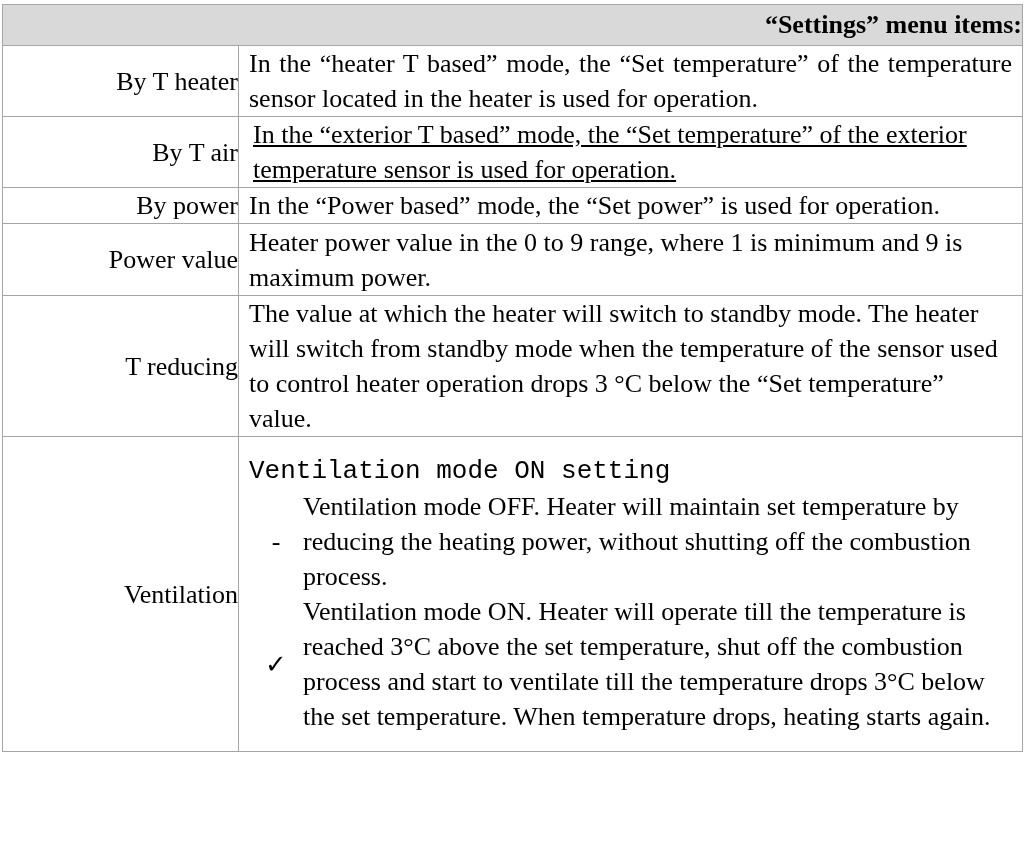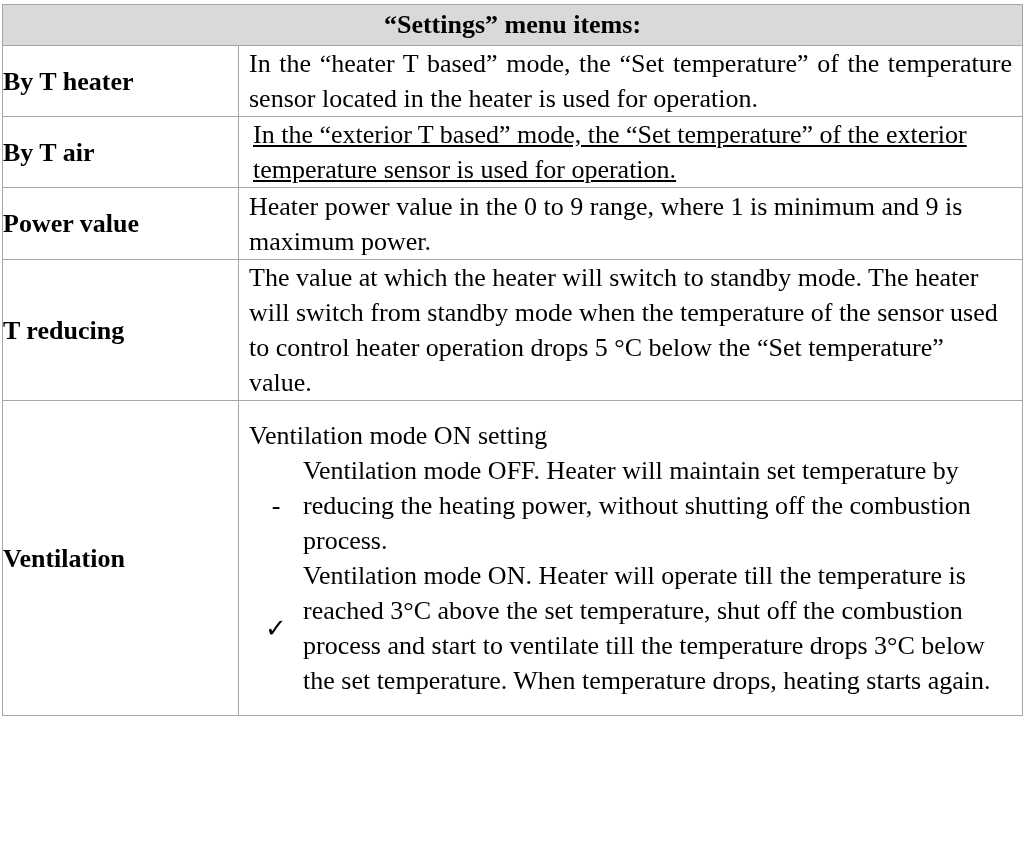--- a/index.html
+++ b/index.html
@@ -26,28 +26,28 @@
     table.settings td, table.settings th {
       border: 1px solid #a6a6a6;
       padding: 0;
       vertical-align: middle;
     }
     .hdr {
       background: #d9d9d9;
       height: 40px;
       font-weight: bold;
       font-size: 26px;
-      text-align: center;
+      text-align: right;
       line-height: 40px;
     }
     .col-name { width: 236px; }
     .name {
-      font-weight: bold;
+      font-weight: normal;
       font-size: 26px;
-      text-align: left;
+      text-align: right;
       line-height: 35px;
     }
     .desc {
       font-size: 26px;
       line-height: 35px;
       padding: 0 10px 0 10px !important;
     }
     .desc.just-all {
       text-align: justify;
       margin-left: 29px;
@@ -68,21 +68,21 @@
       width: 54px;
       flex: 0 0 54px;
       text-align: center;
       font-size: 26px;
       line-height: 35px;
     }
     .opt .mark.dash { padding-left: 0; }
     .opt .otext {
       flex: 1 1 auto;
     }
-    .vent-intro { display: block; }
+    .vent-intro { display: block; font-family: Liberation Mono, monospace; }
   </style>
 </head>
 <body>
 
 <table class="settings">
   <colgroup>
     <col class="col-name">
     <col>
   </colgroup>
   <tbody>
@@ -94,29 +94,33 @@
     <td class="name">By T heater</td>
     <td class="desc just-all">In the “heater T based” mode, the “Set temperature” of the temperature sensor located in the heater is used for operation.</td>
   </tr>
 
 
   <tr class="r3">
     <td class="name">By T air</td>
     <td class="desc" style="padding-left:14px !important;text-decoration:underline;">In the “exterior T based” mode, the “Set temperature” of the exterior temperature sensor is used for operation.</td>
   </tr>
 
+  <tr class="r4">
+    <td class="name">By power</td>
+    <td class="desc">In the “Power based” mode, the “Set power” is used for operation.</td>
+  </tr>
 
   <tr class="r5">
     <td class="name">Power value</td>
     <td class="desc">Heater power value in the 0 to 9 range, where 1 is minimum and 9 is maximum power.</td>
   </tr>
 
   <tr class="r6">
     <td class="name">T reducing</td>
-    <td class="desc">The value at which the heater will switch to standby mode. The heater will switch from standby mode when the temperature of the sensor used to control heater operation drops 5 °C below the “Set temperature” value.</td>
+    <td class="desc">The value at which the heater will switch to standby mode. The heater will switch from standby mode when the temperature of the sensor used to control heater operation drops 3 °C below the “Set temperature” value.</td>
   </tr>
 
   <tr class="r7">
     <td class="name">Ventilation</td>
     <td class="desc">
       <span class="vent-intro">Ventilation mode ON setting</span>
       <div class="opt">
         <span class="mark dash">-</span>
         <span class="otext">Ventilation mode OFF. Heater will maintain set temperature by reducing the heating power, without shutting off the combustion process.</span>
       </div>

